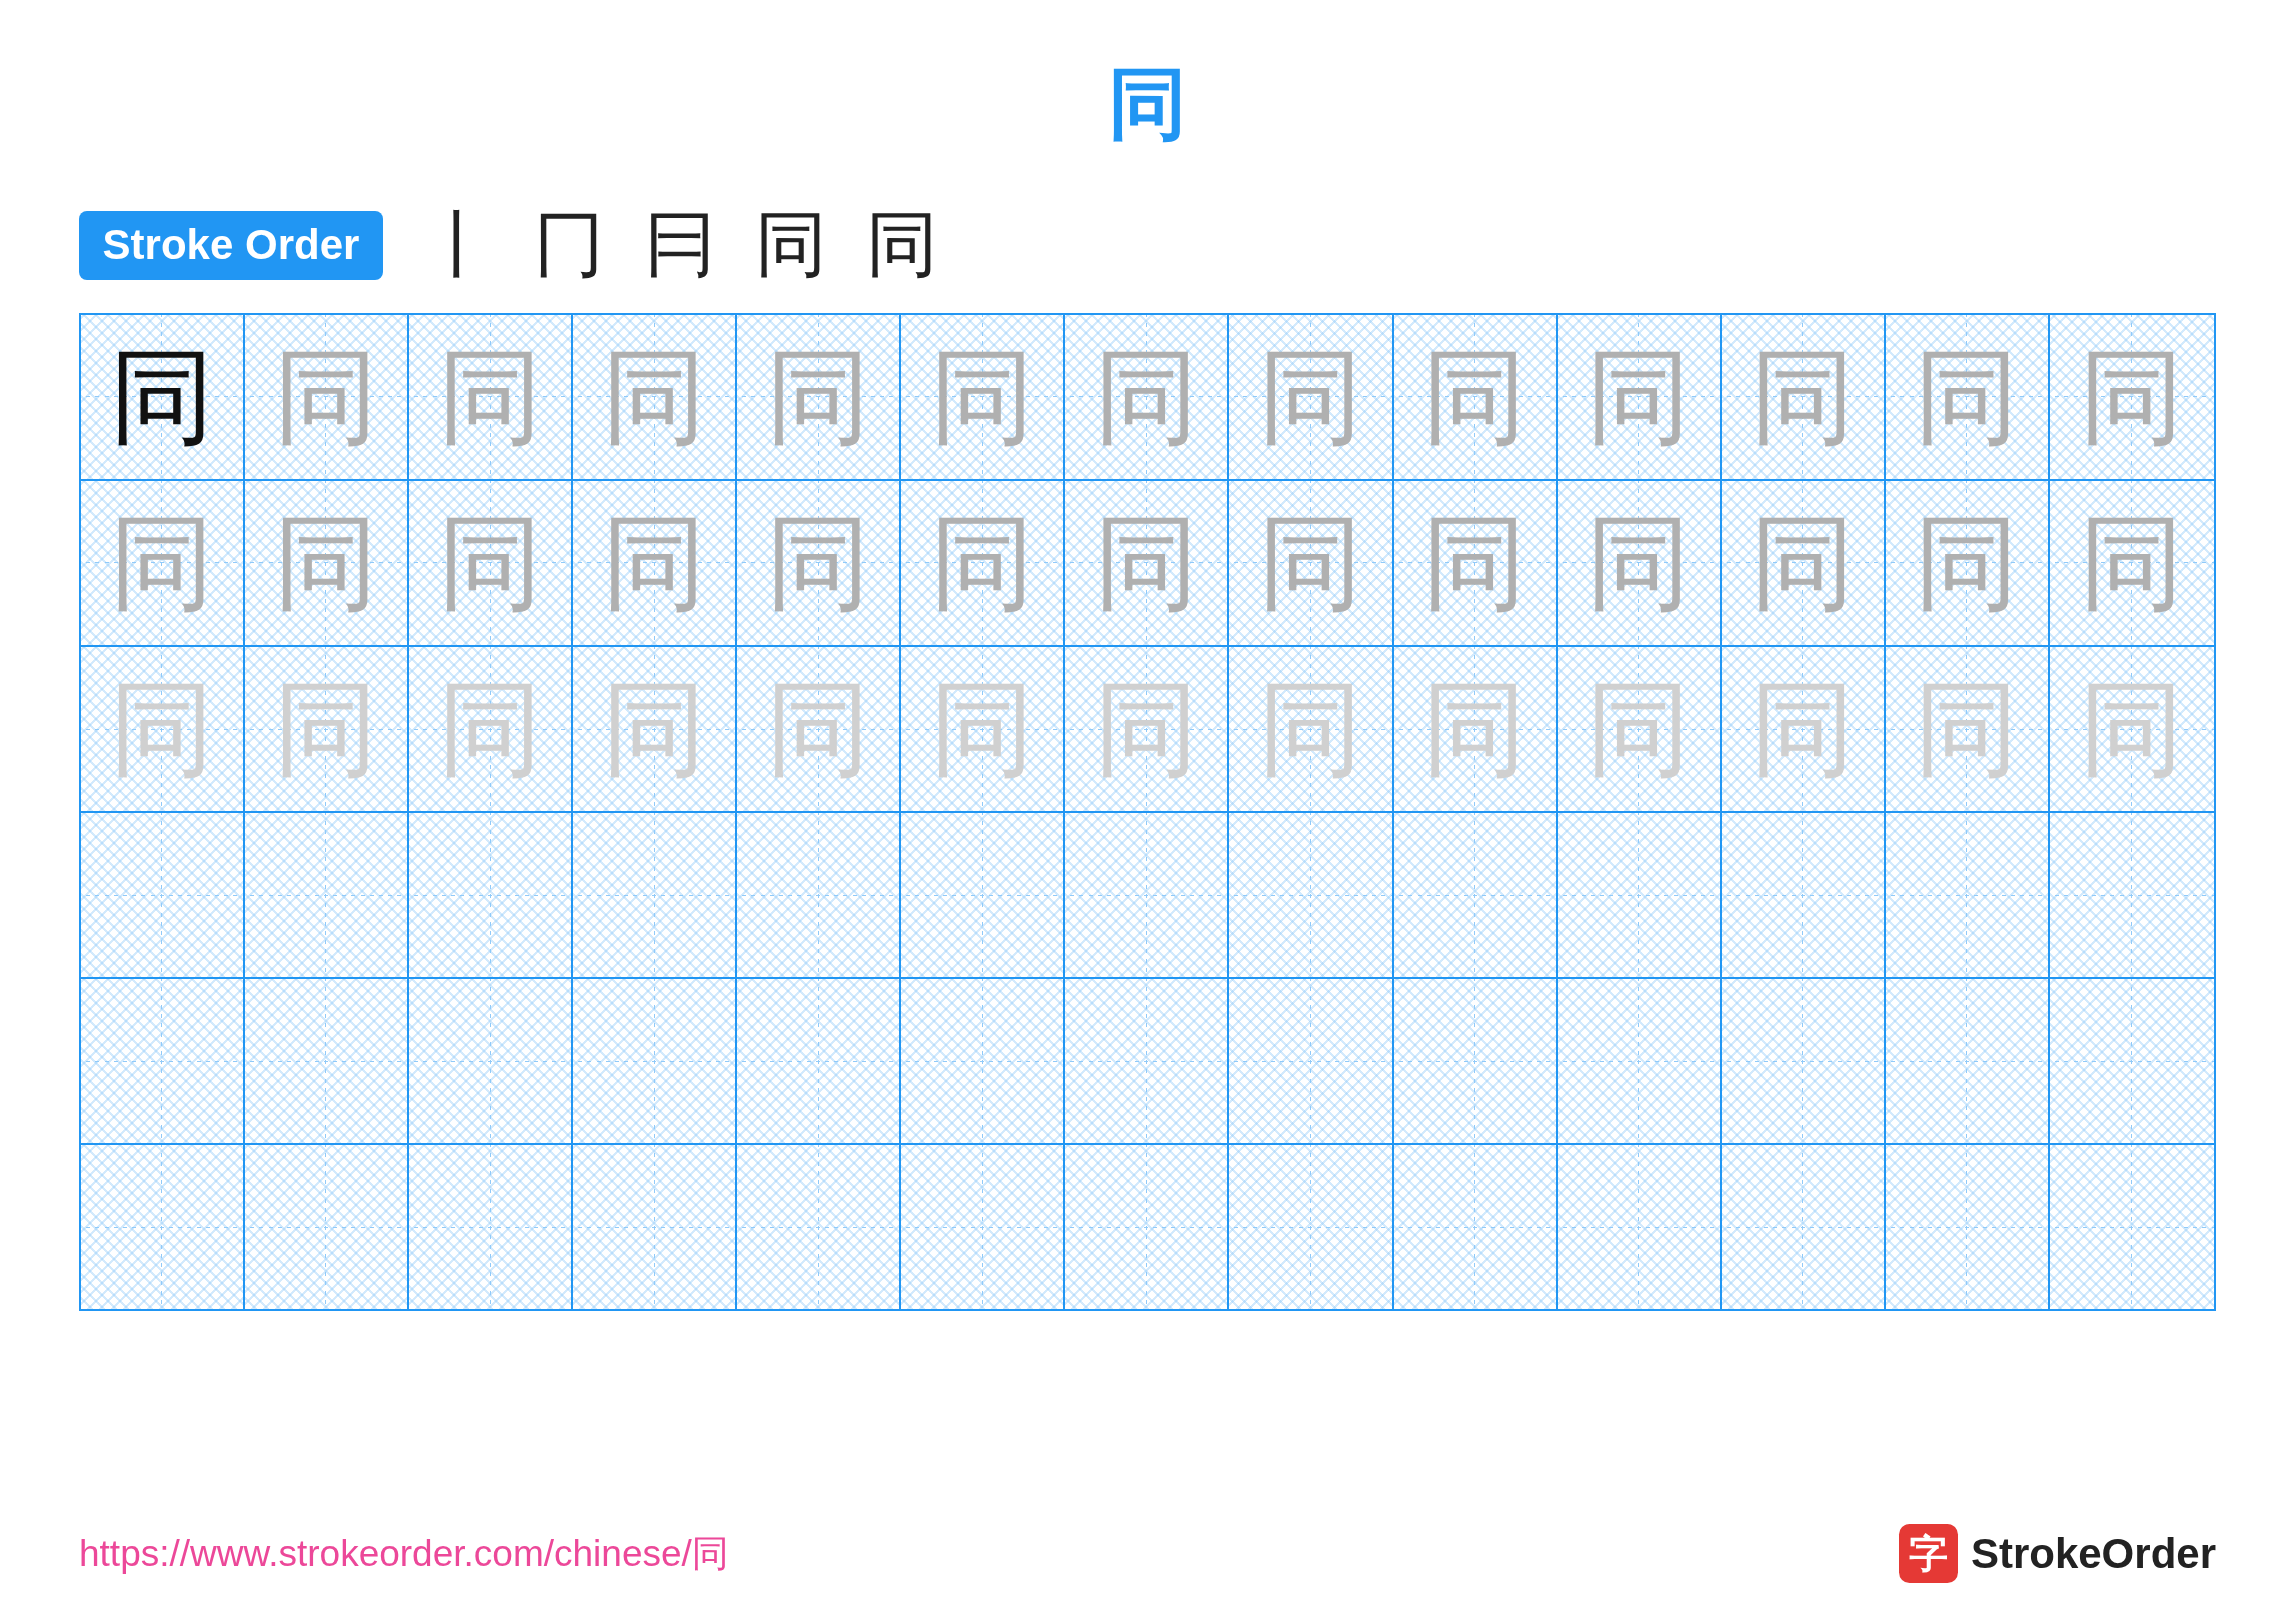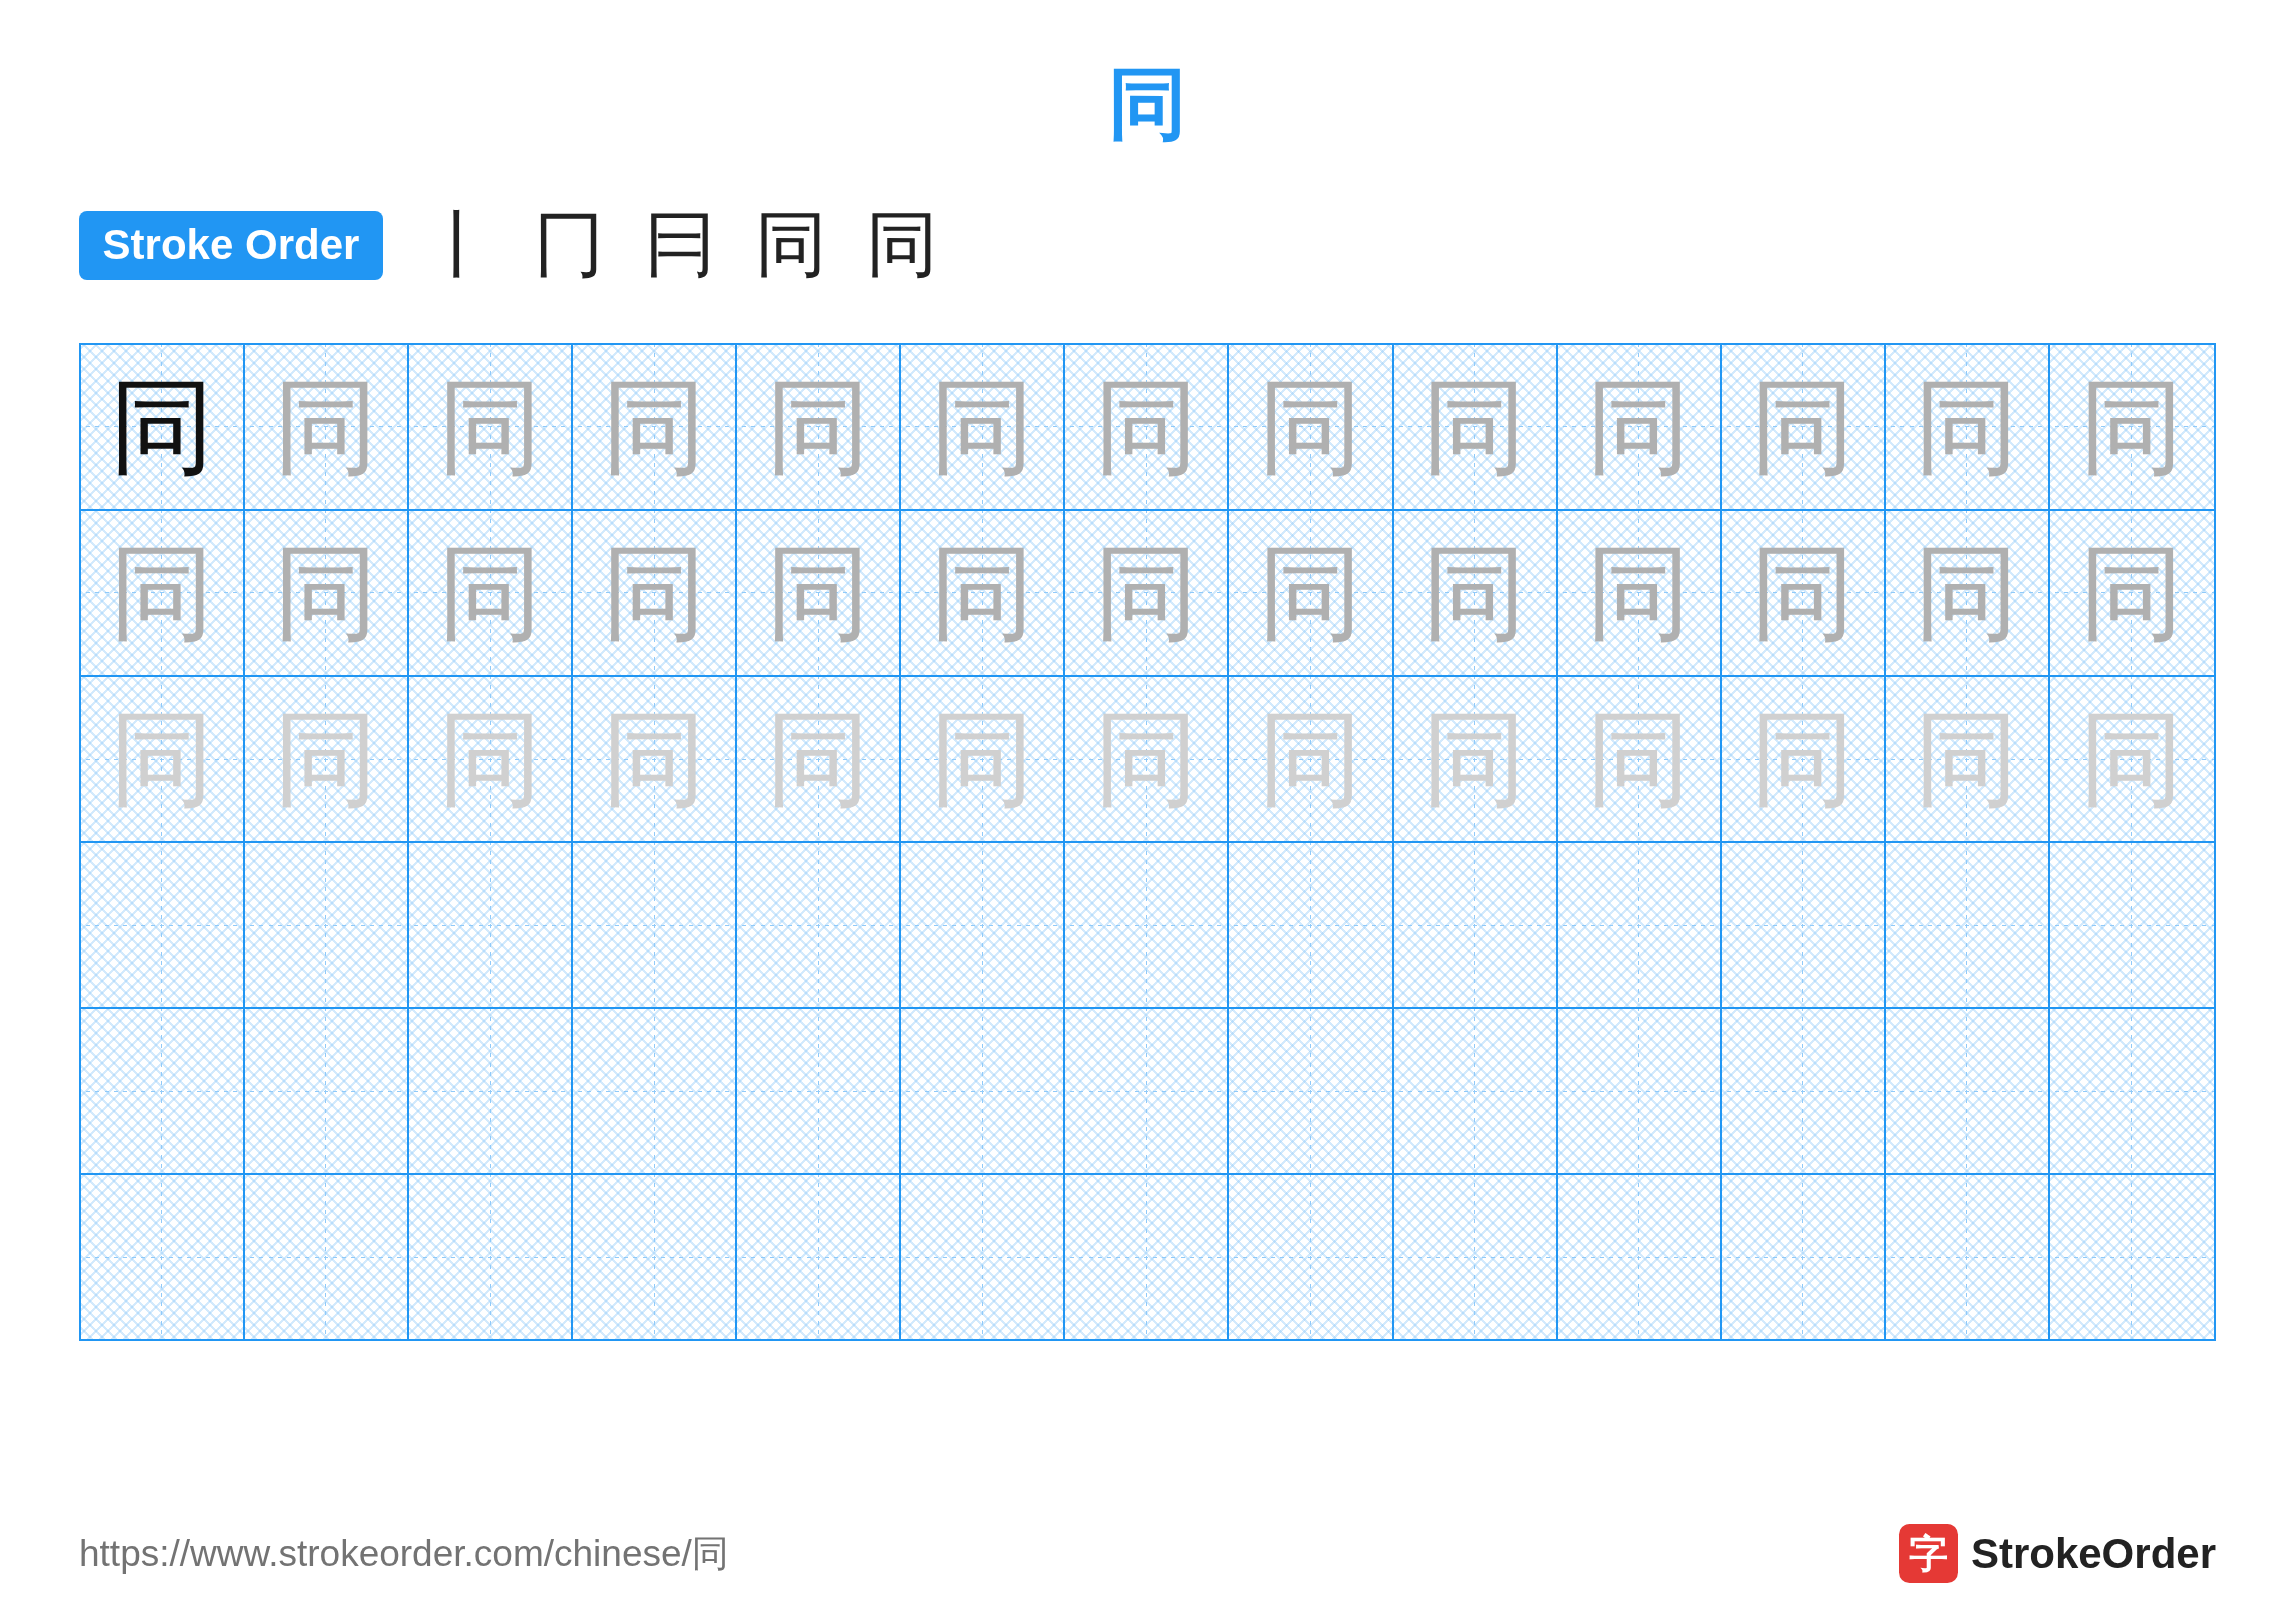--- a/index.html
+++ b/index.html
@@ -29,21 +29,21 @@
       display: flex;
       align-items: center;
       gap: 19.6px;
     }
 
     .stroke-order-section {
       width: 100%;
       display: flex;
       align-items: center;
       gap: 39px;
-      margin-bottom: 50px;
+      margin-bottom: 20px;
     }
 
     .stroke-order-badge {
       background: #2196F3;
       color: #fff;
       font-size: 42px;
       font-weight: bold;
       padding: 10.5px 23.6px;
       border-radius: 7.9px;
       white-space: nowrap;
@@ -175,21 +175,21 @@
       position: absolute;
       bottom: 39px;
       left: 79px;
       right: 79px;
       display: flex;
       align-items: center;
       justify-content: space-between;
     }
 
     .footer-url {
-      color: #737373;
+      color: #ec4899;
       font-size: 37px;
       text-decoration: none;
     }
 
     .footer-brand {
       display: flex;
       align-items: center;
       gap: 13px;
       font-size: 42px;
       font-weight: bold;

